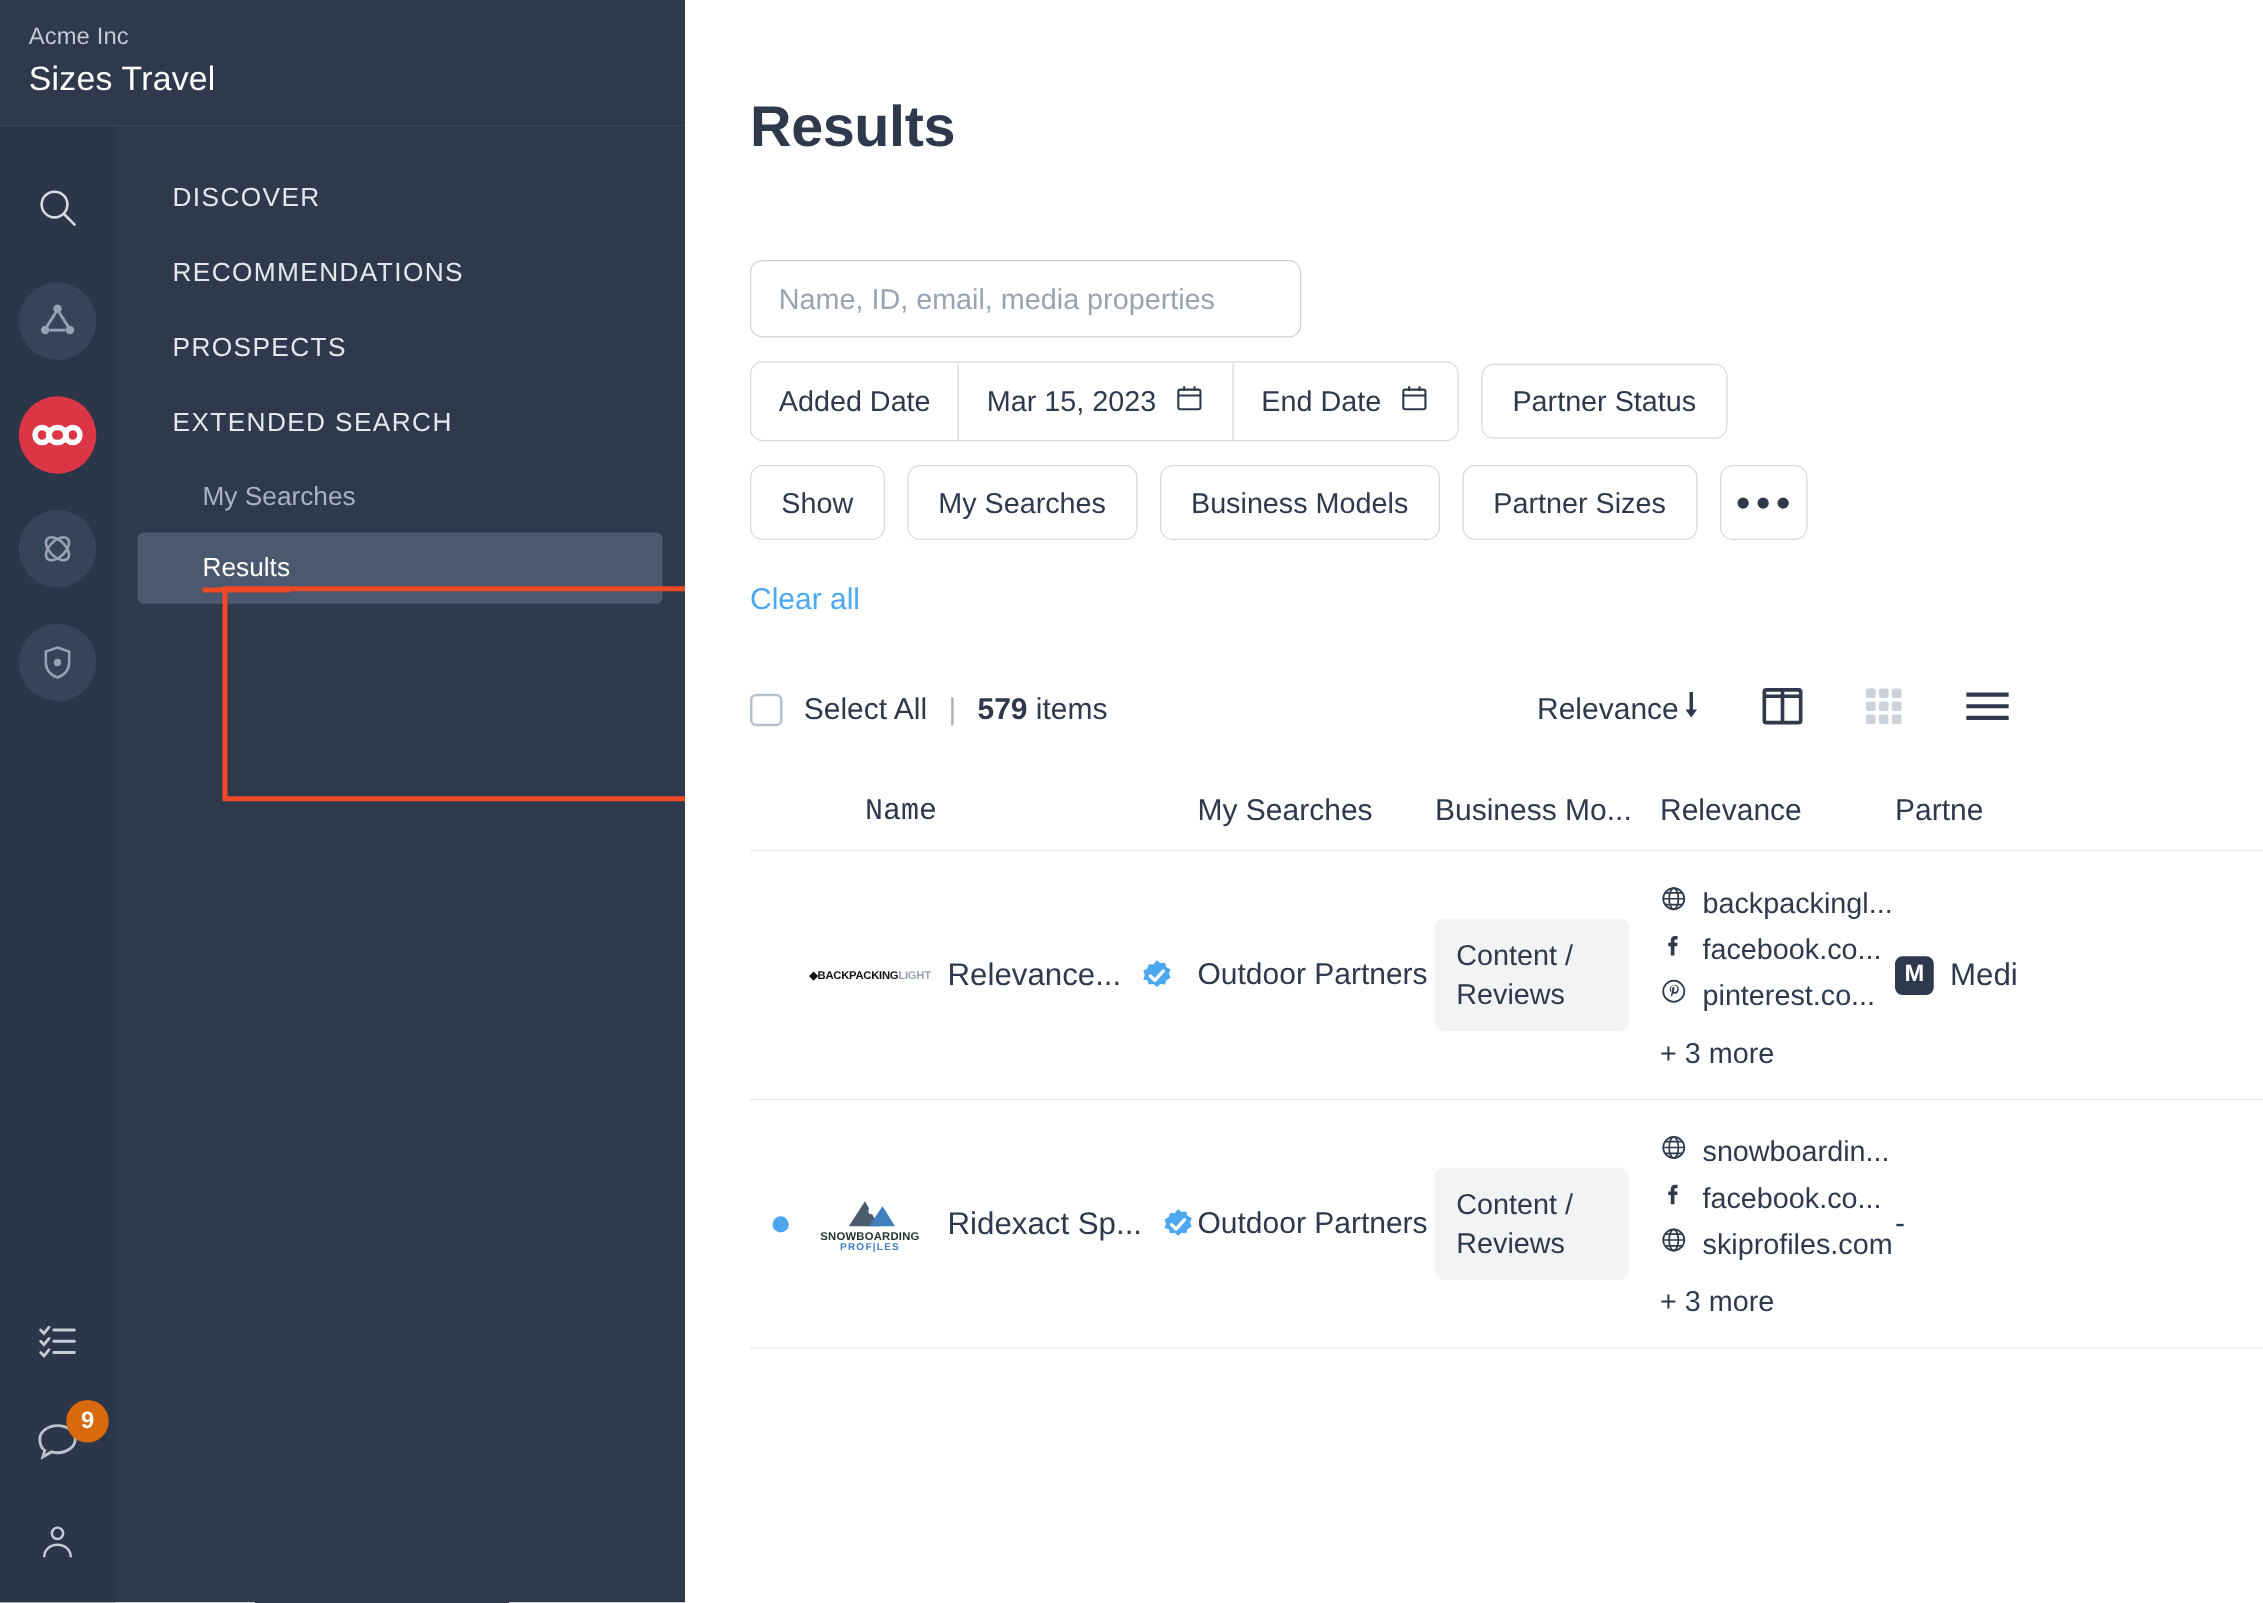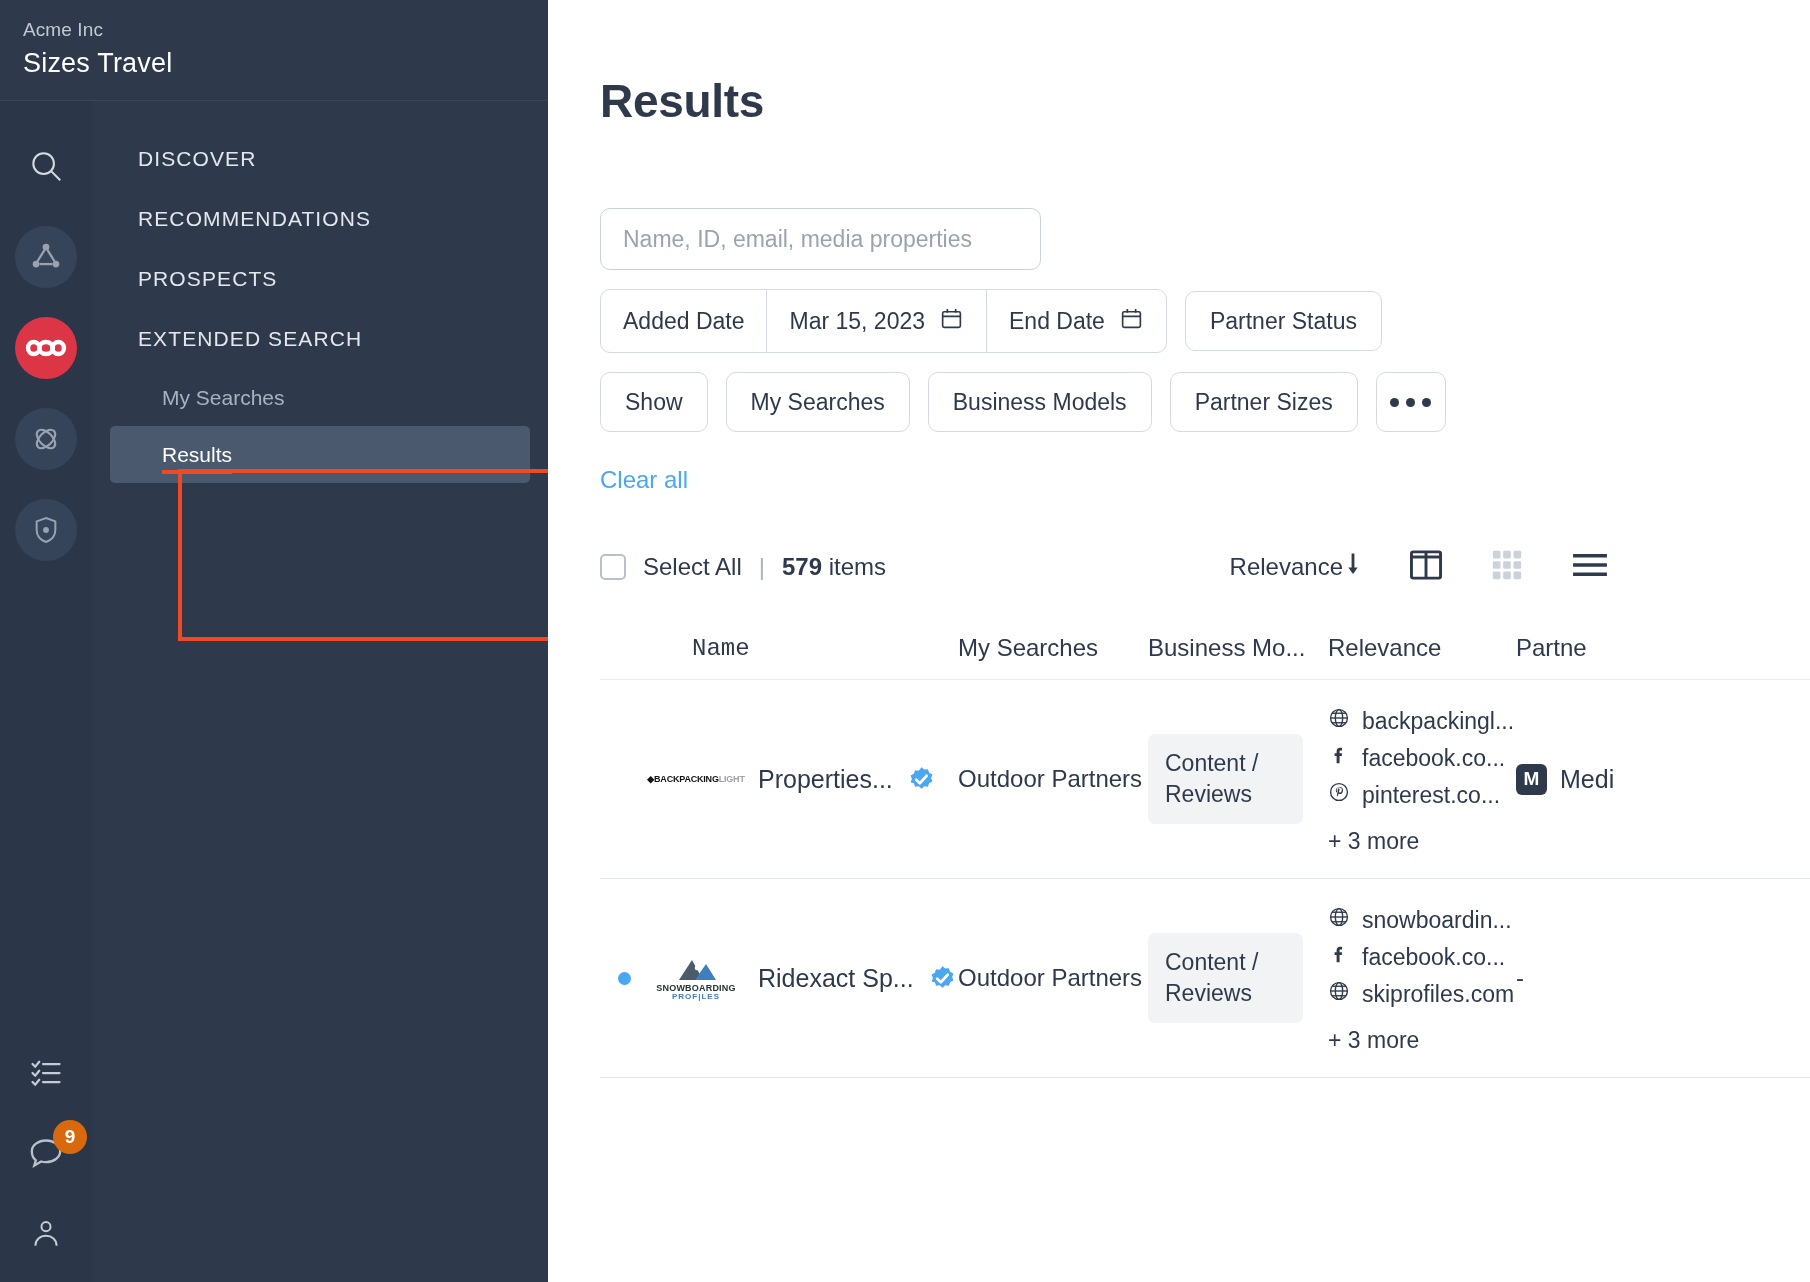--- a/index.html
+++ b/index.html
@@ -530,21 +530,21 @@
       </div>
 
       <div class="row">
         <div class="cell-sel"></div>
         <div class="cell-name">
           <div class="logo-box">
             <span class="logo-bpl">
               ◆<span>BACKPACKING</span><span class="light">LIGHT</span>
             </span>
           </div>
-          <span class="name-text">Properties...</span>
+          <span class="name-text">Relevance...</span>
           <span class="verified">
             <svg width="29" height="29" viewBox="0 0 24 24">
               <path fill="#4aa7f0" d="M12 1.8l2.3 2 3-.3 1 2.9 2.7 1.4-1 2.9 1 2.9-2.7 1.4-1 2.9-3-.3-2.3 2-2.3-2-3 .3-1-2.9L3 14.5l1-2.9-1-2.9 2.7-1.4 1-2.9 3 .3z"></path>
               <polyline points="7.6,12.2 10.6,15.1 16.3,8.9" fill="none" stroke="#ffffff" stroke-width="2.2" stroke-linecap="round" stroke-linejoin="round"></polyline>
             </svg>
           </span>
         </div>
         <div class="cell-mysearches">Outdoor Partners</div>
         <div class="cell-bizmodel">
           <span class="chip">Content / Reviews</span>

